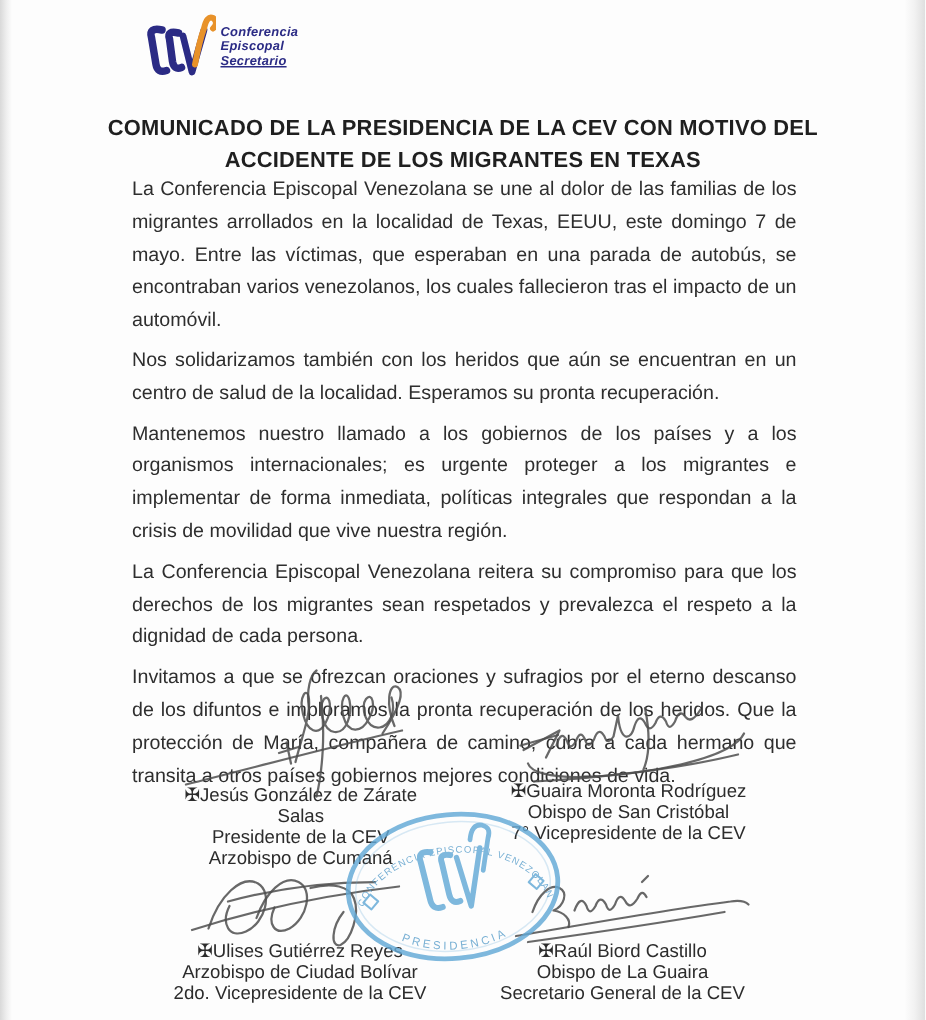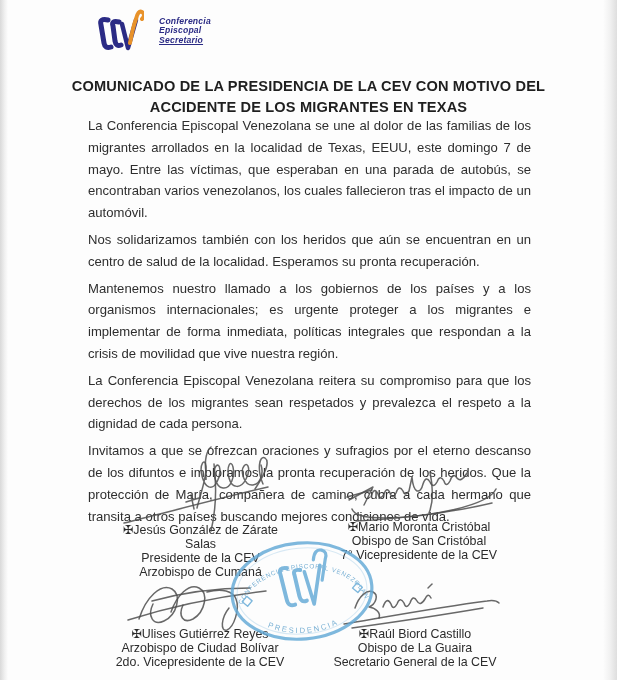--- a/index.html
+++ b/index.html
@@ -12,21 +12,21 @@
   .edge-left {
     position:absolute; left:0; top:0; width:8px; height:680px;
     background:linear-gradient(to right, #d9d9d9, #efefef 55%, rgba(255,255,255,0));
   }
   .edge-right {
     position:absolute; right:0; top:0; width:14px; height:680px;
     background:linear-gradient(to left, #dedede, #f1f1f1 50%, rgba(255,255,255,0));
   }
   .logo { position:absolute; left:92px; top:7px; display:flex; align-items:center; }
   .logo-words {
-    margin-left:15px; font-size:8.6px; line-height:9.6px; font-weight:bold; font-style:italic;
+    margin-left:3px; font-size:8.6px; line-height:9.6px; font-weight:bold; font-style:italic;
     color:#2b2b85; letter-spacing:0.2px;
   }
   .logo-words .underlined { text-decoration:underline; }
   .doc-title {
     position:absolute; left:40px; right:40px; top:76px;
     text-align:center; font-weight:bold; font-size:14.6px; line-height:20.5px;
     color:#1f1f1f; letter-spacing:0.15px;
   }
   .body-text {
     position:absolute; left:88px; top:115px; width:443px;
@@ -72,30 +72,30 @@
   <div class="doc-title">
     <div>COMUNICADO DE LA PRESIDENCIA DE LA CEV CON MOTIVO DEL</div>
     <div>ACCIDENTE DE LOS MIGRANTES EN TEXAS</div>
   </div>
 
   <div class="body-text">
     <p>La Conferencia Episcopal Venezolana se une al dolor de las familias de los migrantes arrollados en la localidad de Texas, EEUU, este domingo 7 de mayo. Entre las víctimas, que esperaban en una parada de autobús, se encontraban varios venezolanos, los cuales fallecieron tras el impacto de un automóvil.</p>
     <p>Nos solidarizamos también con los heridos que aún se encuentran en un centro de salud de la localidad. Esperamos su pronta recuperación.</p>
     <p>Mantenemos nuestro llamado a los gobiernos de los países y a los organismos internacionales; es urgente proteger a los migrantes e implementar de forma inmediata, políticas integrales que respondan a la crisis de movilidad que vive nuestra región.</p>
     <p>La Conferencia Episcopal Venezolana reitera su compromiso para que los derechos de los migrantes sean respetados y prevalezca el respeto a la dignidad de cada persona.</p>
-    <p>Invitamos a que se ofrezcan oraciones y sufragios por el eterno descanso de los difuntos e imploramos la pronta recuperación de los heridos. Que la protección de María, compañera de camino, cubra a cada hermano que transita a otros países buscando mejores condiciones de vida.</p>
+    <p>Invitamos a que se ofrezcan oraciones y sufragios por el eterno descanso de los difuntos e imploramos la pronta recuperación de los heridos. Que la protección de María, compañera de camino, cubra a cada hermano que transita a otros países gobiernos mejores condiciones de vida.</p>
   </div>
 
   <div class="signatory sig-b1">
     <div>✠Jesús González de Zárate Salas</div>
     <div>Presidente de la CEV</div>
     <div>Arzobispo de Cumaná</div>
   </div>
   <div class="signatory sig-b2">
-    <div>✠Mario Moronta Cristóbal</div>
+    <div>✠Guaira Moronta Rodríguez</div>
     <div>Obispo de San Cristóbal</div>
     <div>7° Vicepresidente de la CEV</div>
   </div>
   <div class="signatory sig-b3">
     <div>✠Ulises Gutiérrez Reyes</div>
     <div>Arzobispo de Ciudad Bolívar</div>
     <div>2do. Vicepresidente de la CEV</div>
   </div>
   <div class="signatory sig-b4">
     <div>✠Raúl Biord Castillo</div>

